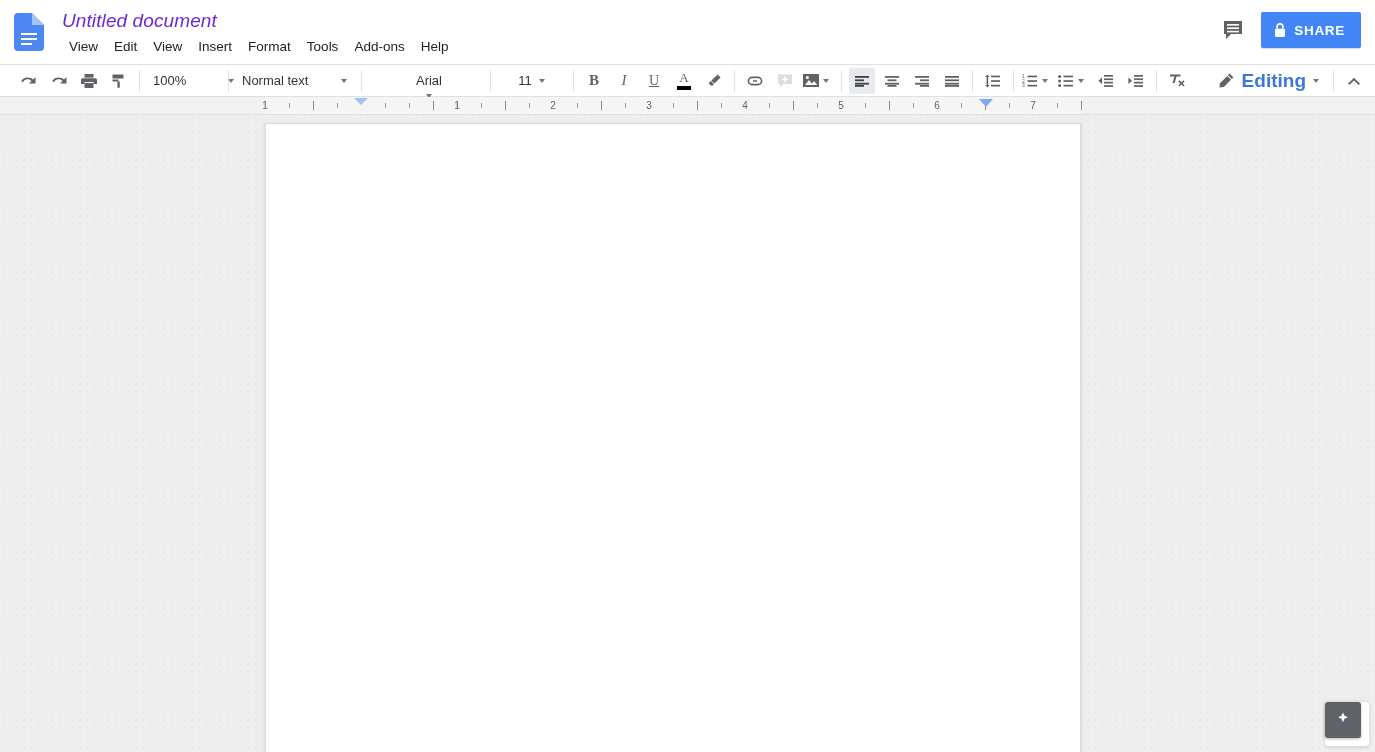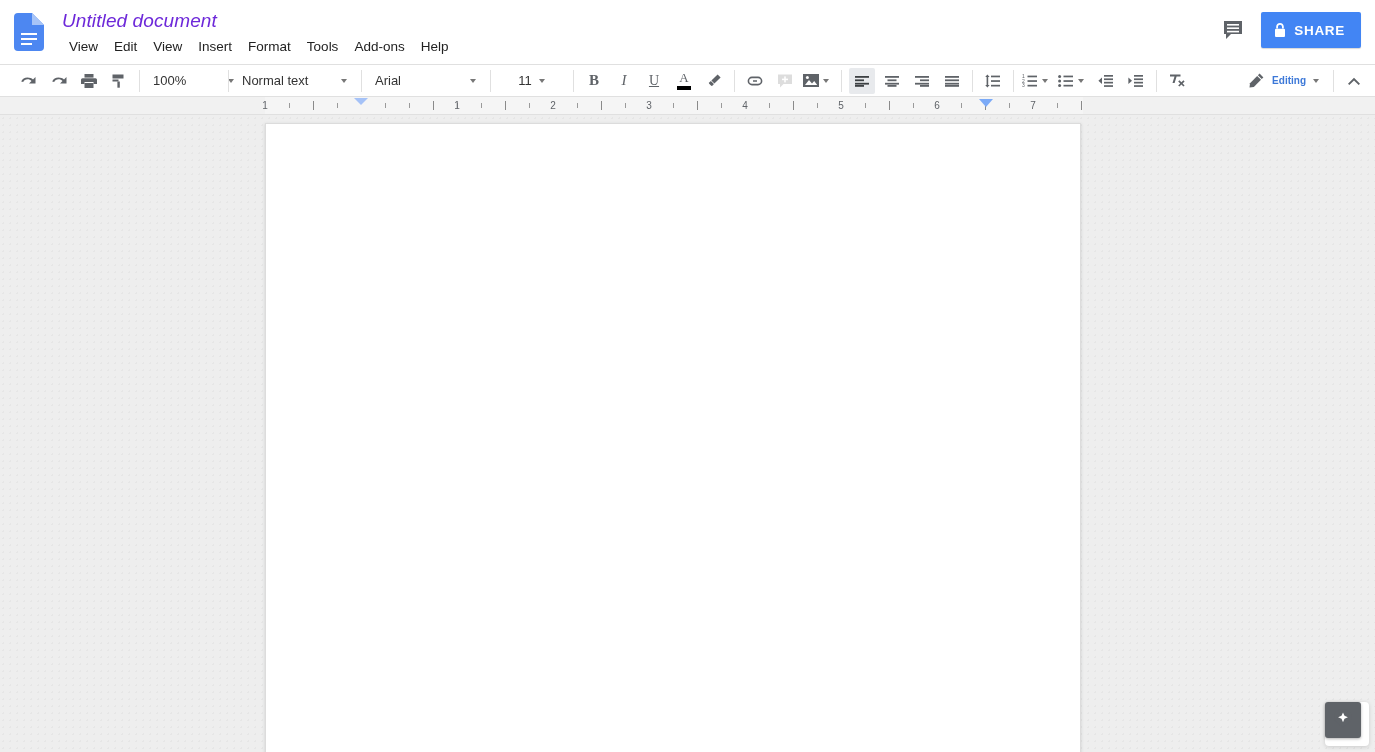--- a/index.html
+++ b/index.html
@@ -65,25 +65,25 @@
   }
   .combo-label { line-height: 26px; }
   .caret {
     width: 0; height: 0; border-left: 3.5px solid transparent; border-right: 3.5px solid transparent;
     border-top: 4px solid #777777; margin: 0 7px;
   }
   .caret.small { margin: 0 5px 0 3px; }
 
   .zoom-combo { width: 68px; gap: 35px; }
   .style-combo { width: 112px; justify-content: space-between; }
-  .font-combo { width: 108px; justify-content: space-between; }
+  .font-combo { width: 108px; justify-content: space-between; flex-direction: column; }
   .size-combo { width: 62px; justify-content: center; }
 
   .mode-combo { height: 26px; display: flex; align-items: center; padding: 0 2px 0 6px; border-radius: 2px; }
-  .mode-label { font-size: 10px; color: #3c78d8; font-weight: bold; margin-left: 7px; line-height: 26px; }
+  .mode-label { font-size: 19px; color: #3c78d8; font-weight: bold; margin-left: 7px; line-height: 26px; }
   .toolbar-right { margin-left: auto; display: flex; align-items: center; padding-right: 6px; }
 
   
   .ruler {
     position: absolute; top: 97px; left: 0; width: 1375px; height: 18px;
     background: #f1f1f1; border-bottom: 1px solid #e0e0e0; box-sizing: border-box;
     overflow: hidden;
   }
   .ruler-page {
     position: absolute; left: 265px; top: 0; width: 818px; height: 17px; background: #f5f5f5;

